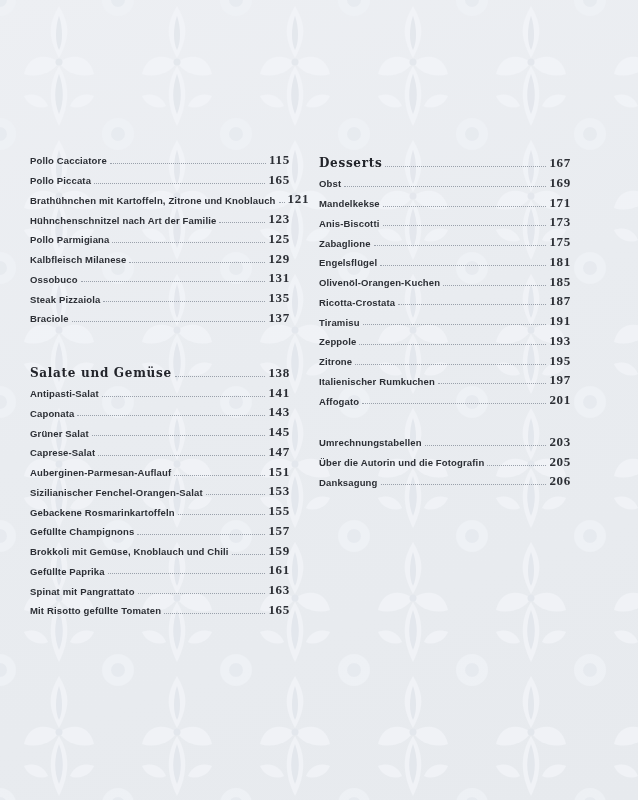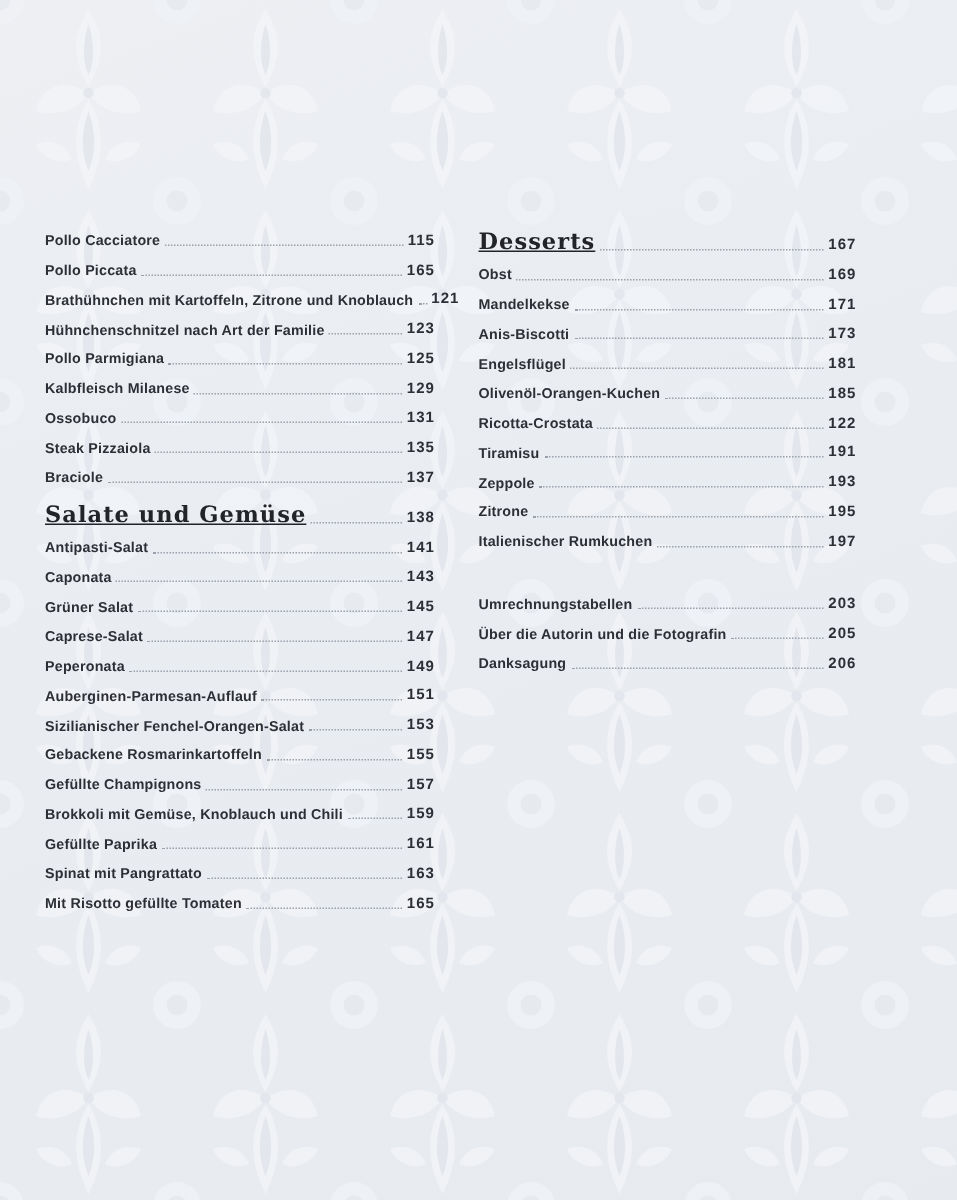--- a/index.html
+++ b/index.html
@@ -13,51 +13,51 @@
     font-family:"Liberation Sans", sans-serif;
   }
 
   .damask { position:absolute; left:0; top:0; width:638px; height:800px; }
 
   .col { position:absolute; top:150px; }
   .col-left  { left:30px;  width:260px; }
   .col-right { left:319px; width:252px; }
 
   .section { margin-top:0; }
-  #col-left  .section.s1 { margin-top:4px; }
+  #col-left  .section.s1 { margin-top:32px; }
   #col-right .section.s1 { margin-top:22px; }
 
   .row {
     display:flex; align-items:flex-end;
     height:19.75px; box-sizing:border-box; padding-bottom:4px;
   }
   .row .label {
     font-weight:700; font-size:9.5px; line-height:1;
     letter-spacing:0.15px;
     color: var(--text-color, #2c2f35);
     white-space:nowrap;
   }
   .row .leader {
     flex:1 1 auto; min-width:6px; height:0;
     border-bottom:1.2px dotted var(--leader-color, #9aa1ab);
     margin:0 3px 2px 3px;
   }
   .row .pagenum {
-    font-weight:700; font-size:10px; line-height:1;
+    font-weight:700; font-size:13px; line-height:1;
     letter-spacing:0.7px;
     color: var(--text-color, #2c2f35);
+    font-family: Liberation Serif, serif;
   }
 
   .header-row { height:23px; padding-bottom:4px; }
   .header-row .label {
     font-family:"DejaVu Serif", serif;
-    font-weight:700; font-size:15px; line-height:1;
+    font-weight:700; font-size:12px; line-height:1;
     letter-spacing:0.7px;
     color: var(--header-color, #22242a);
-    text-decoration: underline;
   }
 </style>
 </head>
 <body>
 
 <div class="page">
 
   <svg class="damask" width="638" height="800" xmlns="http://www.w3.org/2000/svg" aria-hidden="true">
     <defs>
       <pattern id="dmk" width="118" height="134" patternUnits="userSpaceOnUse">
@@ -159,25 +159,20 @@
           <span class="label">Grüner Salat</span>
           <span class="leader"></span>
           <span class="pagenum">145</span>
         </div>
         <div class="row entry-row">
           <span class="label">Caprese-Salat</span>
           <span class="leader"></span>
           <span class="pagenum">147</span>
         </div>
         <div class="row entry-row">
-          <span class="label">Peperonata</span>
-          <span class="leader"></span>
-          <span class="pagenum">149</span>
-        </div>
-        <div class="row entry-row">
           <span class="label">Auberginen-Parmesan-Auflauf</span>
           <span class="leader"></span>
           <span class="pagenum">151</span>
         </div>
         <div class="row entry-row">
           <span class="label">Sizilianischer Fenchel-Orangen-Salat</span>
           <span class="leader"></span>
           <span class="pagenum">153</span>
         </div>
         <div class="row entry-row">
@@ -228,33 +223,38 @@
           <span class="label">Mandelkekse</span>
           <span class="leader"></span>
           <span class="pagenum">171</span>
         </div>
         <div class="row entry-row">
           <span class="label">Anis-Biscotti</span>
           <span class="leader"></span>
           <span class="pagenum">173</span>
         </div>
         <div class="row entry-row">
+          <span class="label">Zabaglione</span>
+          <span class="leader"></span>
+          <span class="pagenum">175</span>
+        </div>
+        <div class="row entry-row">
           <span class="label">Engelsflügel</span>
           <span class="leader"></span>
           <span class="pagenum">181</span>
         </div>
         <div class="row entry-row">
           <span class="label">Olivenöl-Orangen-Kuchen</span>
           <span class="leader"></span>
           <span class="pagenum">185</span>
         </div>
         <div class="row entry-row">
           <span class="label">Ricotta-Crostata</span>
           <span class="leader"></span>
-          <span class="pagenum">122</span>
+          <span class="pagenum">187</span>
         </div>
         <div class="row entry-row">
           <span class="label">Tiramisu</span>
           <span class="leader"></span>
           <span class="pagenum">191</span>
         </div>
         <div class="row entry-row">
           <span class="label">Zeppole</span>
           <span class="leader"></span>
           <span class="pagenum">193</span>
@@ -262,20 +262,25 @@
         <div class="row entry-row">
           <span class="label">Zitrone</span>
           <span class="leader"></span>
           <span class="pagenum">195</span>
         </div>
         <div class="row entry-row">
           <span class="label">Italienischer Rumkuchen</span>
           <span class="leader"></span>
           <span class="pagenum">197</span>
         </div>
+        <div class="row entry-row">
+          <span class="label">Affogato</span>
+          <span class="leader"></span>
+          <span class="pagenum">201</span>
+        </div>
       </div>
       <div class="section s1">
         <div class="row entry-row">
           <span class="label">Umrechnungstabellen</span>
           <span class="leader"></span>
           <span class="pagenum">203</span>
         </div>
         <div class="row entry-row">
           <span class="label">Über die Autorin und die Fotografin</span>
           <span class="leader"></span>

